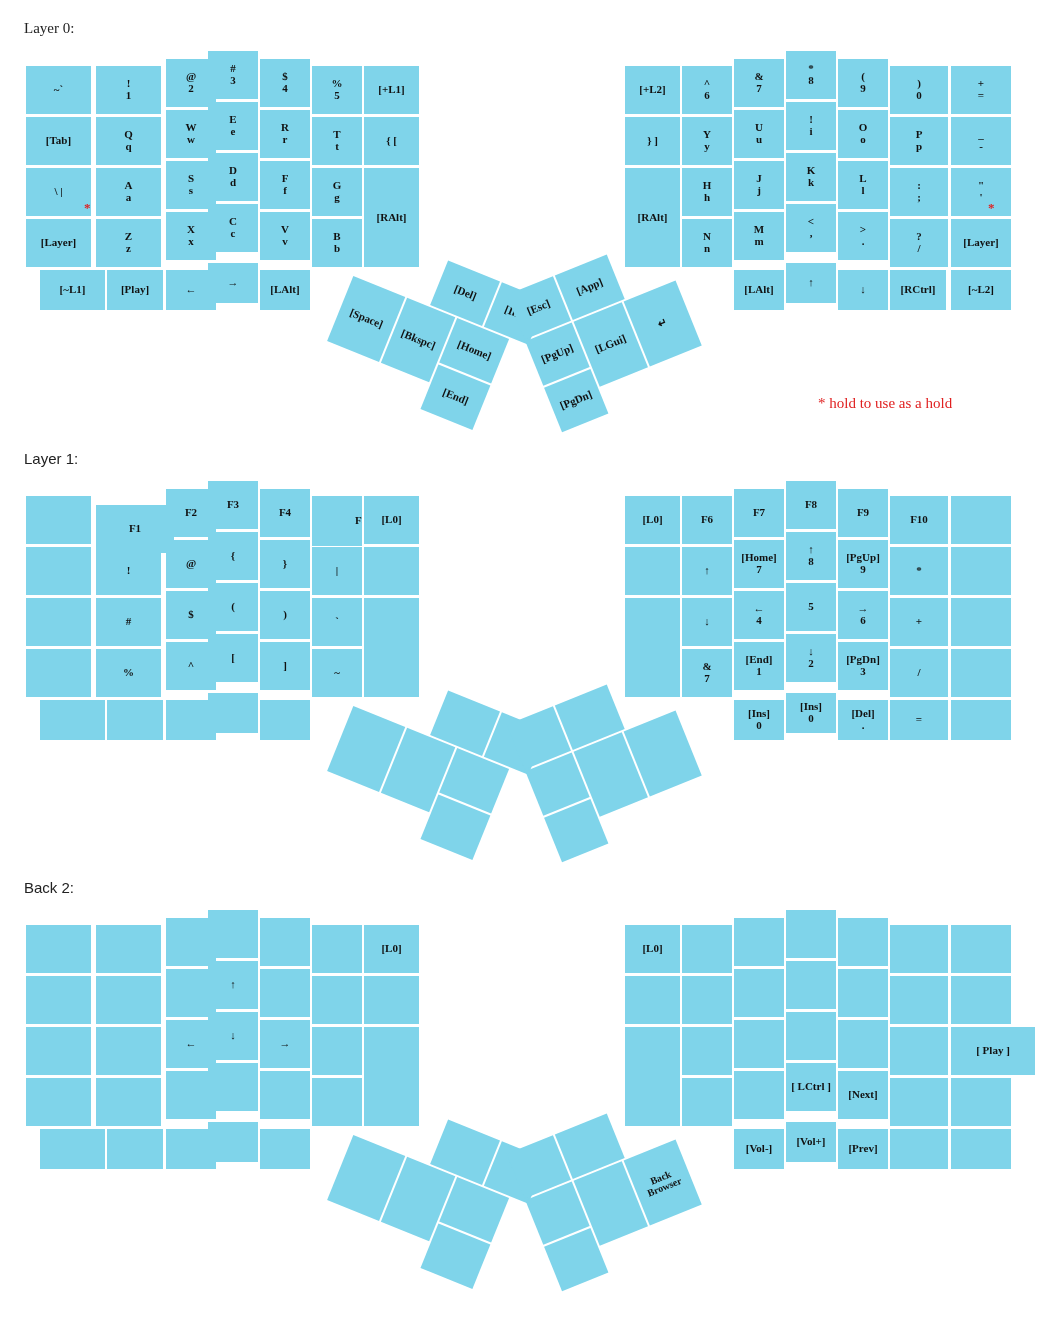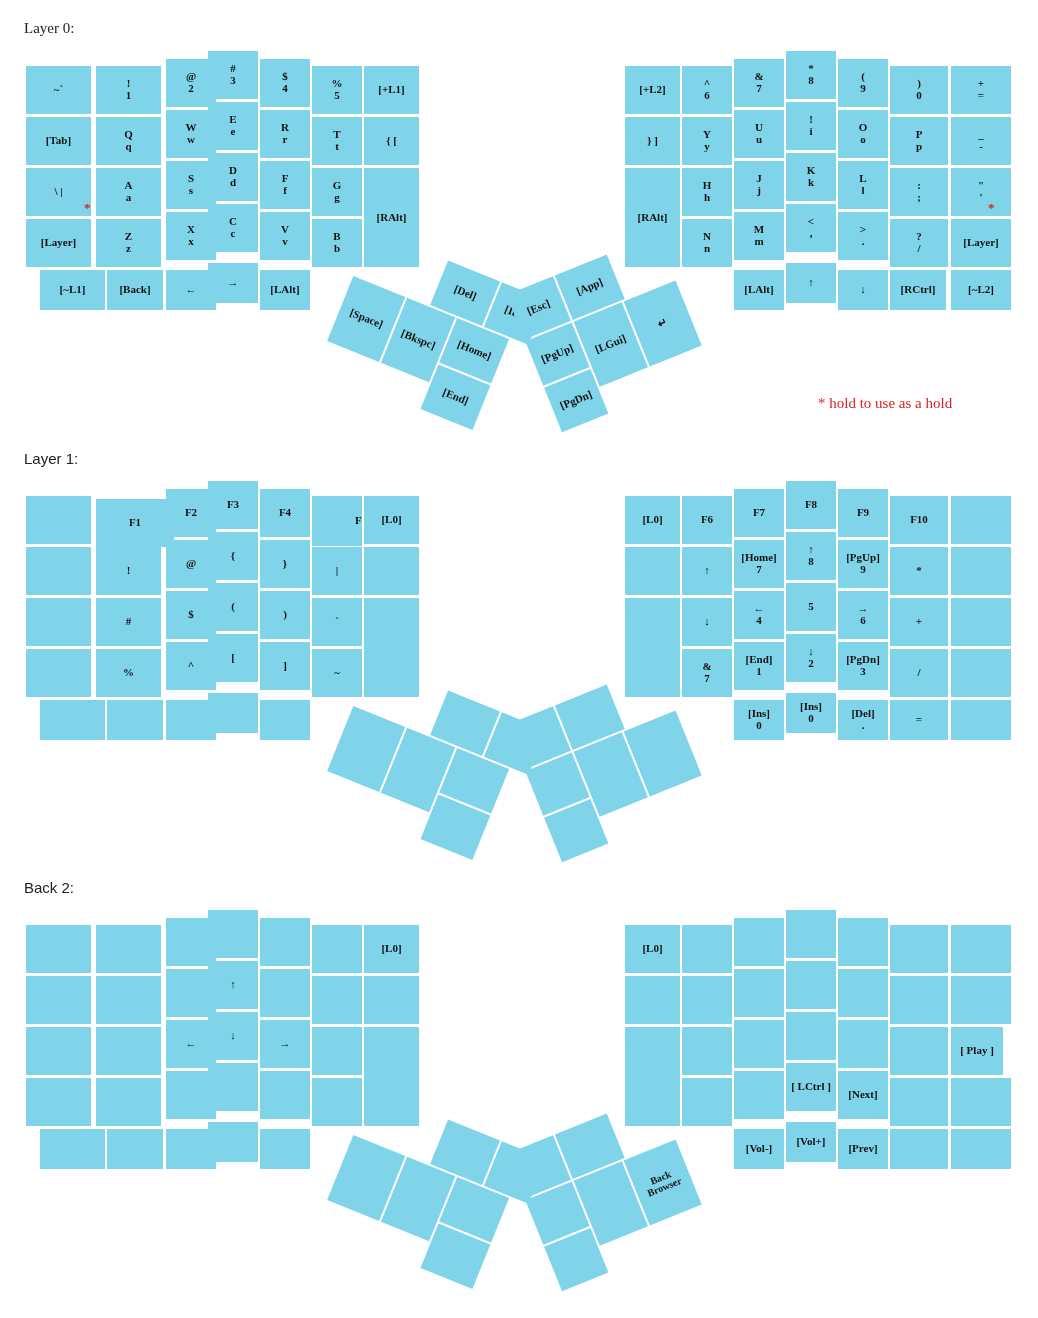--- a/index.html
+++ b/index.html
@@ -124,21 +124,21 @@
   </div>
   <div class="key kcol" style="left:312px;top:219px;width:50px;height:48px;">
     <span class="top">B</span>
     <span class="bot">b</span>
   </div>
 
   <div class="key kcol" style="left:40px;top:270px;width:65px;height:40px;">
     <span class="bot">[~L1]</span>
   </div>
   <div class="key kcol" style="left:107px;top:270px;width:56px;height:40px;">
-    <span class="bot">[Back]</span>
+    <span class="bot">[Play]</span>
   </div>
   <div class="key kcol" style="left:166px;top:270px;width:50px;height:40px;">
     <span class="bot">←</span>
   </div>
   <div class="key kcol" style="left:208px;top:263px;width:50px;height:40px;">
     <span class="bot">→</span>
   </div>
   <div class="key kcol" style="left:260px;top:270px;width:50px;height:40px;">
     <span class="bot">[LAlt]</span>
   </div>
@@ -316,21 +316,21 @@
 </div>
 
 <div class="note" style="left:818px;top:395px;">* hold to use as a hold</div>
 
 <div class="layer-title" style="left:24px;top:450px;text-align:right;">Layer 1:</div>
 
 <div class="kb" style="left:0;top:430px;width:520px;height:440px;">
   <div class="key kcol" style="left:26px;top:66px;width:65px;height:48px;">
       <span class="bot"></span>
     </div>
-  <div class="key kcol" style="left:96px;top:69px;width:78px;height:48px;font-family:Liberation Serif, serif;">
+  <div class="key kcol" style="left:96px;top:75px;width:78px;height:48px;font-family:Liberation Serif, serif;">
       <span class="bot">F1</span>
     </div>
   <div class="key kcol" style="left:166px;top:59px;width:50px;height:48px;">
       <span class="bot">F2</span>
     </div>
   <div class="key kcol" style="left:208px;top:51px;width:50px;height:48px;">
       <span class="bot">F3</span>
     </div>
   <div class="key kcol" style="left:260px;top:59px;width:50px;height:48px;">
       <span class="bot">F4</span>
@@ -761,21 +761,21 @@
     </div>
   <div class="key kcol" style="left:786px;top:153px;width:50px;height:48px;">
       <span class="bot"></span>
     </div>
   <div class="key kcol" style="left:838px;top:161px;width:50px;height:48px;">
       <span class="bot"></span>
     </div>
   <div class="key kcol" style="left:890px;top:168px;width:58px;height:48px;">
       <span class="bot"></span>
     </div>
-  <div class="key kcol" style="left:951px;top:168px;width:52px;height:48px;">
+  <div class="key kcol" style="left:951px;top:168px;width:84px;height:48px;">
       <span class="bot">[ Play ]</span>
     </div>
 
   <div class="key kcol" style="left:682px;top:219px;width:50px;height:48px;">
       <span class="bot"></span>
     </div>
   <div class="key kcol" style="left:734px;top:212px;width:50px;height:48px;">
       <span class="bot"></span>
     </div>
   <div class="key kcol" style="left:786px;top:204px;width:50px;height:48px;">

